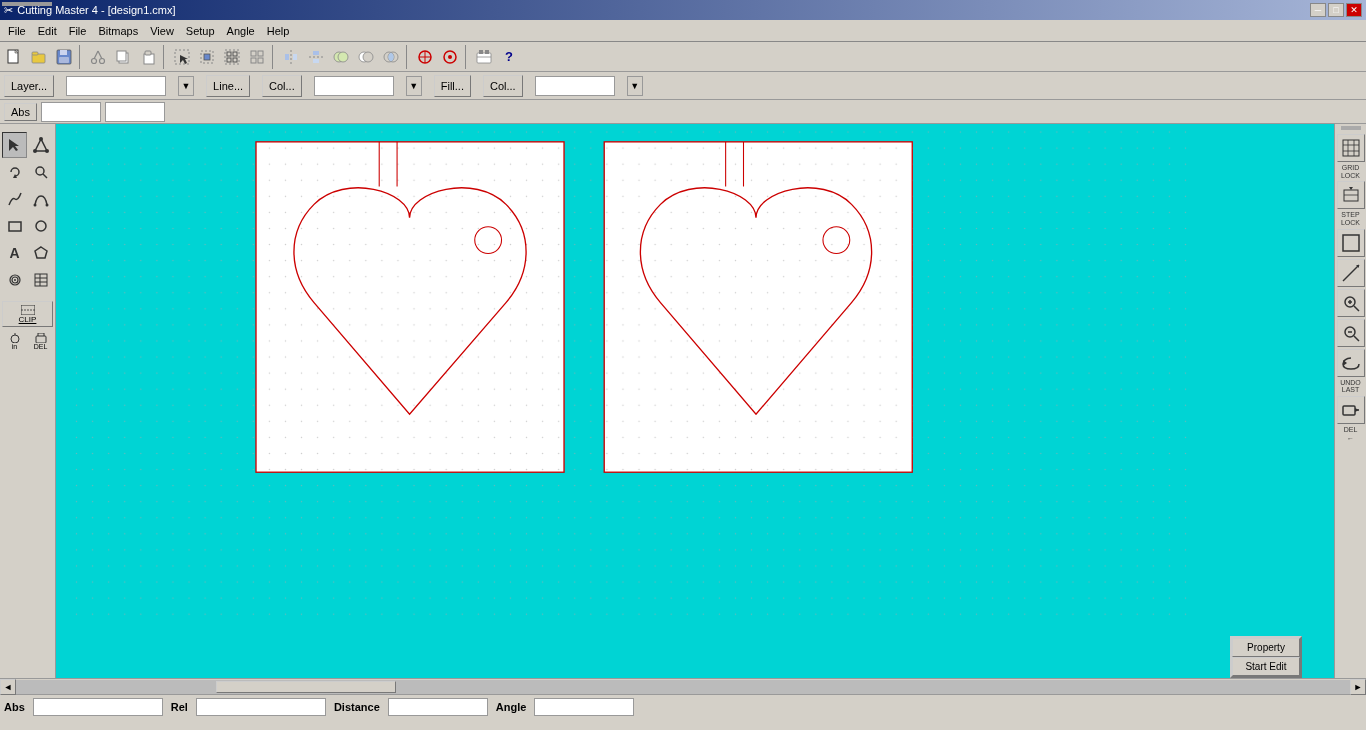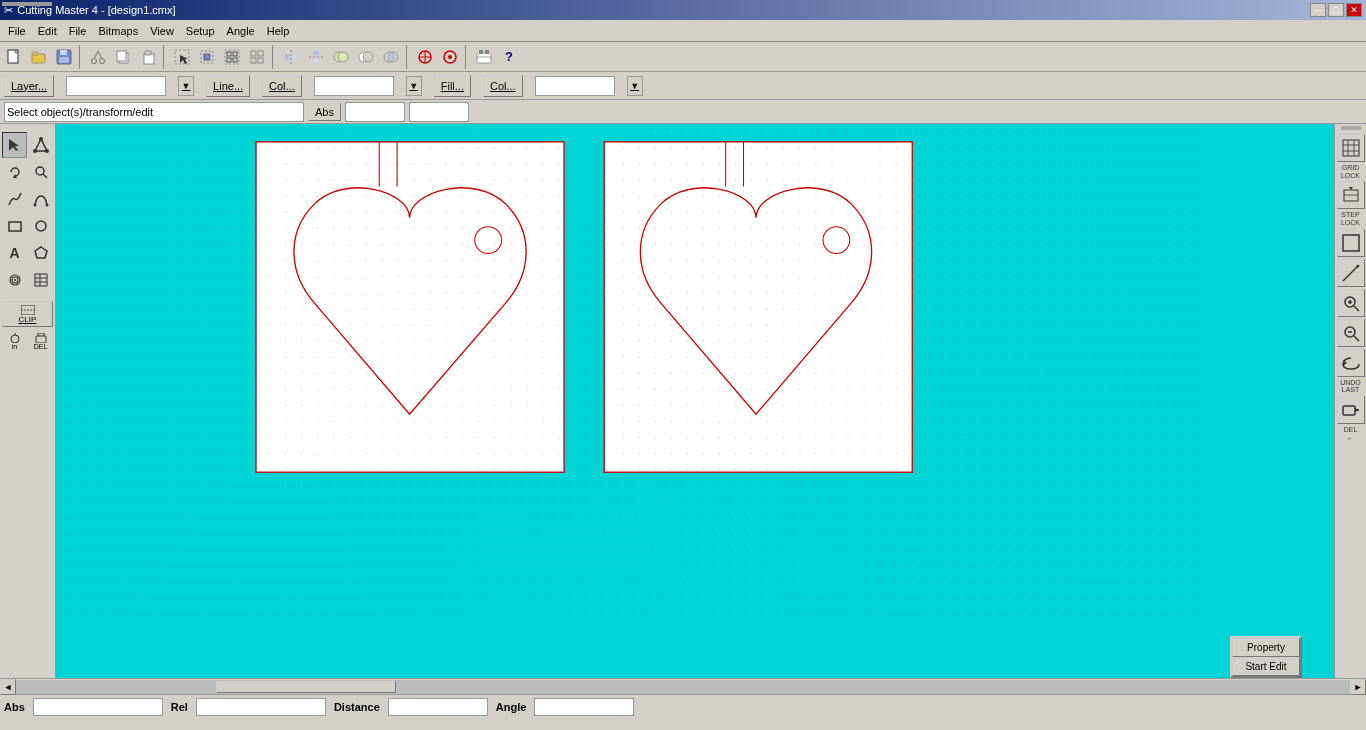--- a/index.html
+++ b/index.html
@@ -64,21 +64,20 @@
 
     
     #toolbar2 {
       background: #d4d0c8;
       height: 28px;
       display: flex;
       align-items: center;
       border-bottom: 1px solid #999;
       padding: 1px 4px;
       gap: 12px;
-      text-decoration: underline;
     }
     .label-btn {
       padding: 2px 6px;
       background: #d4d0c8;
       border: 1px outset #ccc;
       font-size: 11px;
       cursor: pointer;
       height: 22px;
     }
     .tb-input {
@@ -434,21 +433,20 @@
   <input type="text" class="tb-input" style="width: 80px;">
   <div style="width:16px;height:20px;background:#d4d0c8;border:1px solid #999;display:flex;align-items:center;justify-content:center;cursor:pointer;font-size:9px;">▼</div>
 
   <button class="label-btn">Fill...</button>
   <button class="label-btn">Col...</button>
   <input type="text" class="tb-input" style="width: 80px;">
   <div style="width:16px;height:20px;background:#d4d0c8;border:1px solid #999;display:flex;align-items:center;justify-content:center;cursor:pointer;font-size:9px;">▼</div>
 </div>
 
 <div id="status-bar">
-  <div id="status-text">Select object(s)/transform/edit</div>
   <button class="abs-btn">Abs</button>
   <input type="text" class="coord-input" style="">
   <input type="text" class="coord-input" style="">
 </div>
 
 <div id="main-layout">
 
   <div id="left-panel">
     <div style="position:absolute;top:2px;left:2px;width:50px;height:4px;background:#999;font-size:8px;text-align:center;"></div>
 

